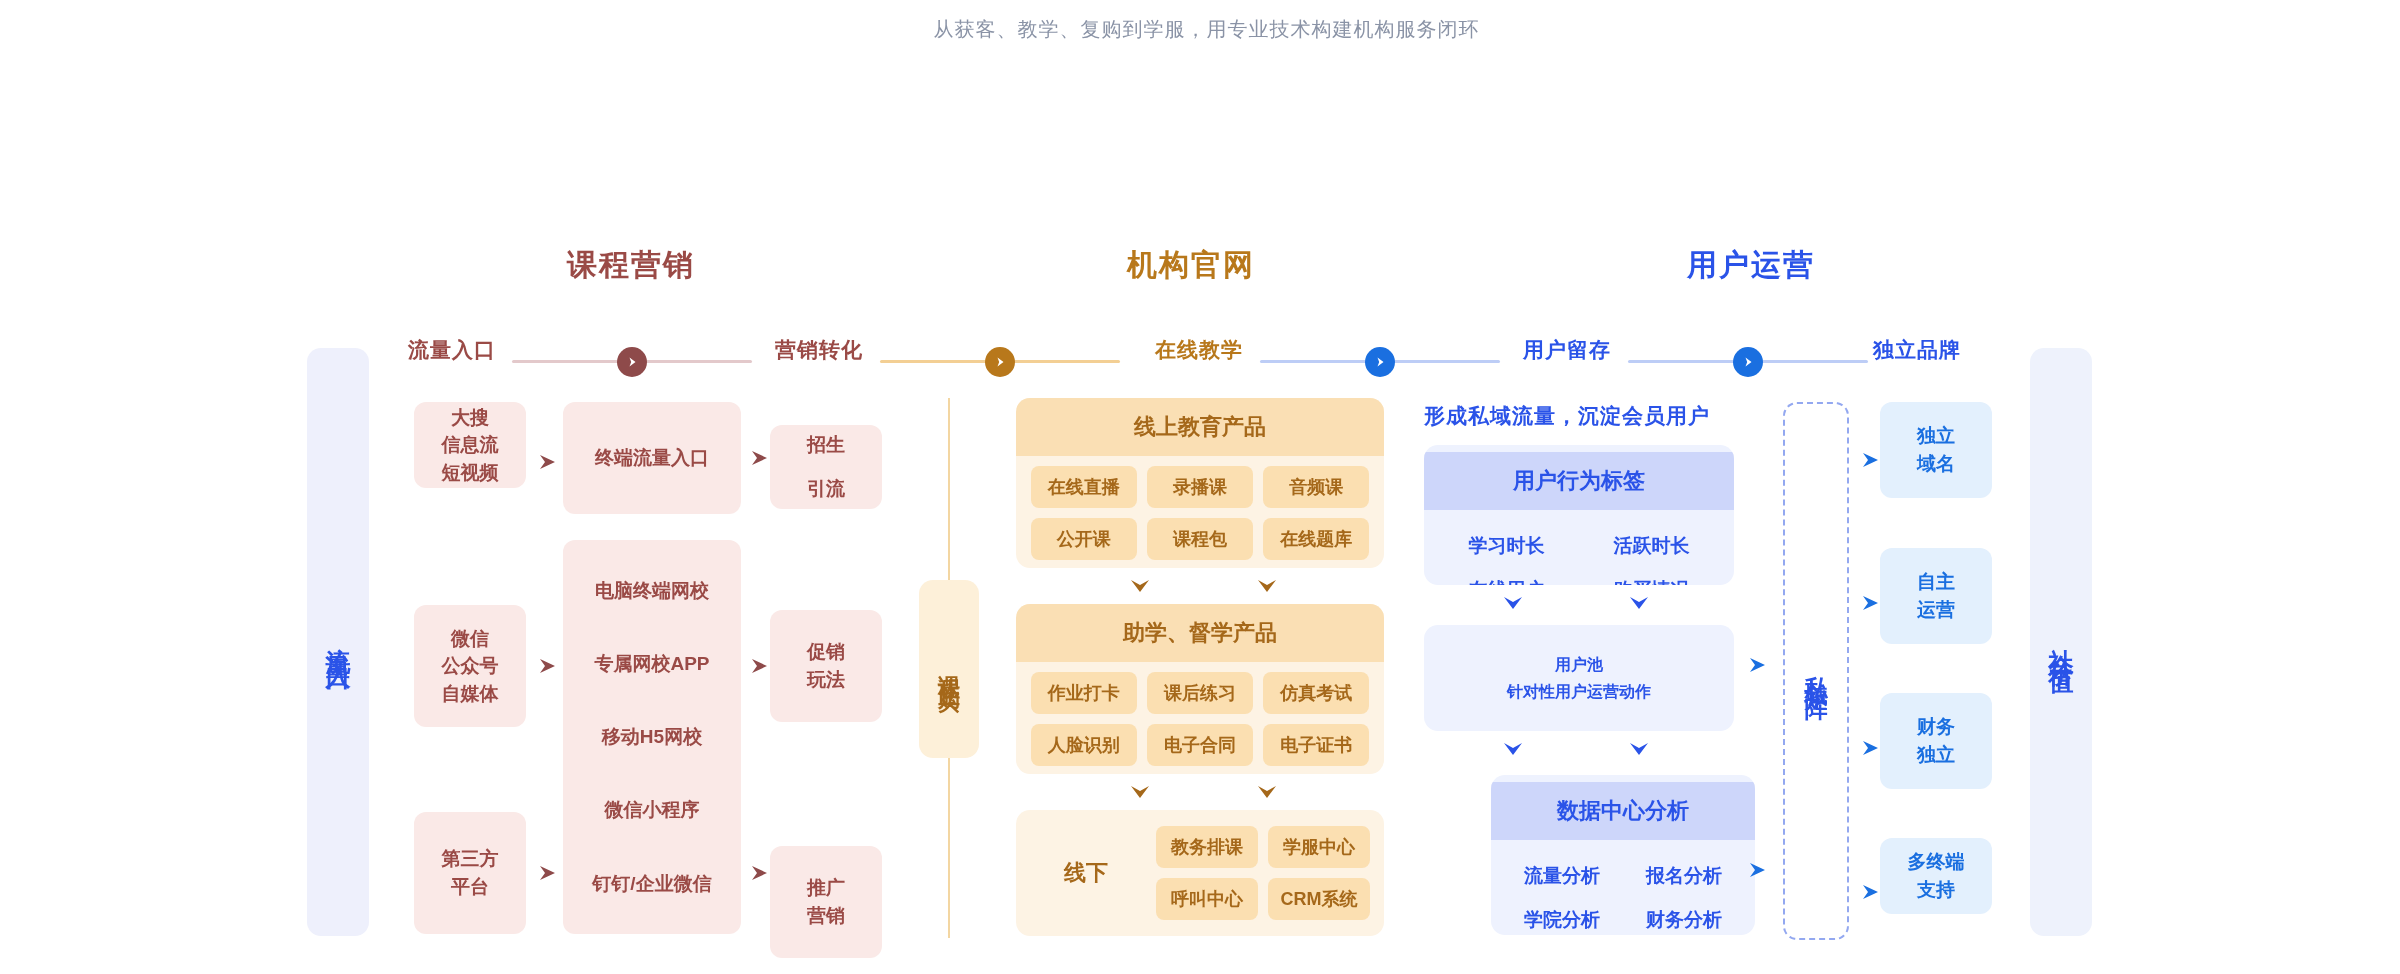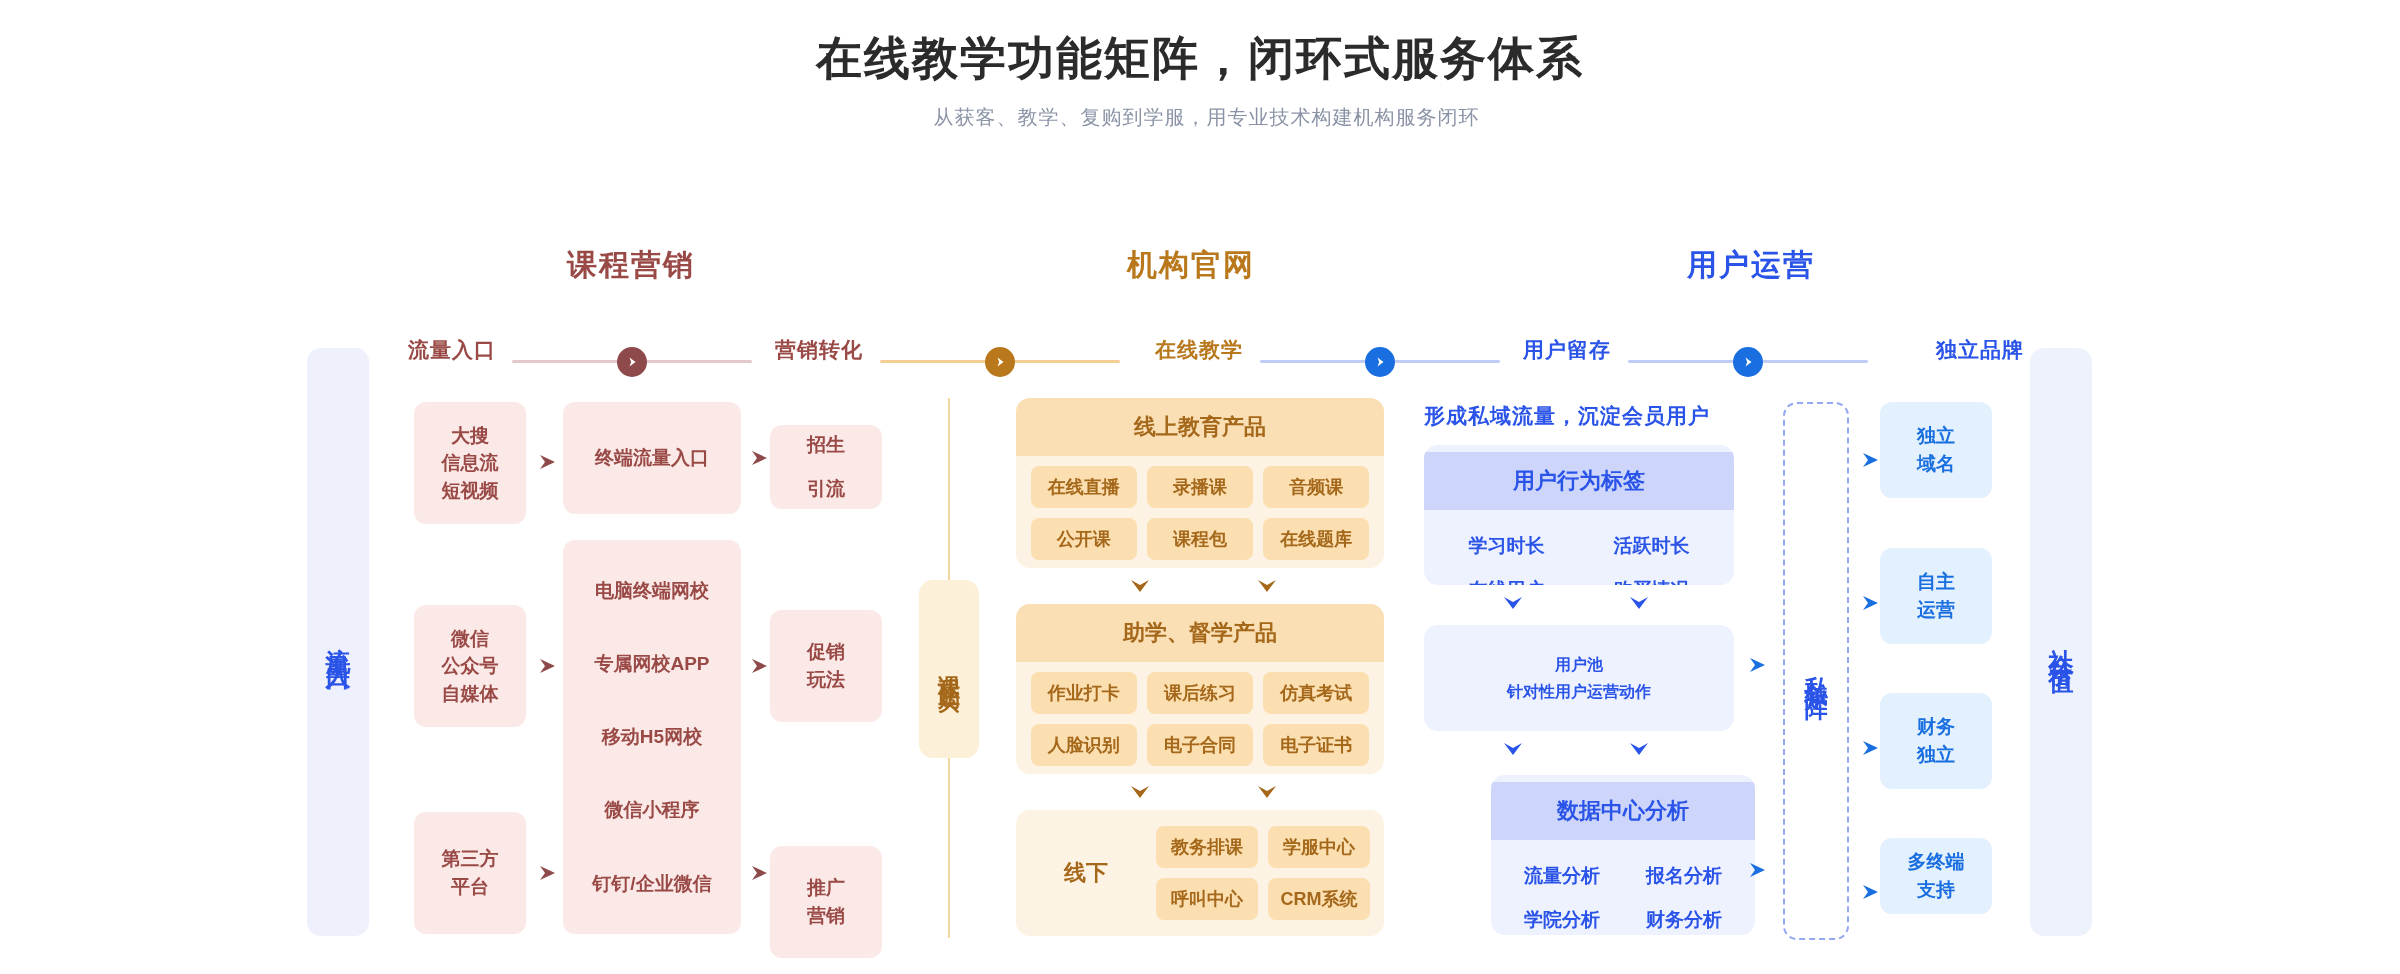--- a/index.html
+++ b/index.html
@@ -84,33 +84,32 @@
            display:flex;align-items:center;justify-content:center;}
   .dashbox span{writing-mode:vertical-rl;text-orientation:upright;font-size:23px;
                 font-weight:bold;color:#2a53e8;letter-spacing:7px;line-height:1;}
   
   .down{position:absolute;}
 </style>
 </head>
 <body>
 
 <div class="hdr">
-  <div class="title">在线教学功能矩阵，闭环式服务体系</div>
   <div class="subtitle">从获客、教学、复购到学服，用专业技术构建机构服务闭环</div>
 </div>
 
 <div class="sec-head" style="left:567px;top:245px;color:#9a4a46;">课程营销</div>
 <div class="sec-head" style="left:1127px;top:245px;color:#b8781b;">机构官网</div>
 <div class="sec-head" style="left:1687px;top:245px;color:#2a53e8;">用户运营</div>
 
 <div class="stage" style="left:408px;color:#9a4a46;">流量入口</div>
 <div class="stage" style="left:775px;color:#9a4a46;">营销转化</div>
 <div class="stage" style="left:1155px;color:#b8781b;">在线教学</div>
 <div class="stage" style="left:1523px;color:#2a53e8;">用户留存</div>
-<div class="stage" style="left:1936px;color:#2a53e8;">独立品牌</div>
+<div class="stage" style="left:1873px;color:#2a53e8;">独立品牌</div>
 
 <div class="conn" style="left:512px;width:240px;">
   <div class="ln" style="background:#e3c9cb;"></div>
   <div class="badge" style="background:#8e4a4a;">
     <svg width="14" height="14" viewBox="0 0 14 14">
         <path d="M4.5 2.5 L10.5 7 L4.5 11.5 L6.2 7 Z" fill="#ffffff"></path>
       </svg>
   </div>
 </div>
 <div class="conn" style="left:880px;width:240px;">
@@ -135,21 +134,21 @@
     <svg width="14" height="14" viewBox="0 0 14 14">
         <path d="M4.5 2.5 L10.5 7 L4.5 11.5 L6.2 7 Z" fill="#ffffff"></path>
       </svg>
   </div>
 </div>
 
 <div class="rail" style="left:307px;top:348px;width:62px;height:588px;background:#eef0fc;">
   <span style="color:#2a53e8;">流量入口</span>
 </div>
 
-<div class="card pink" style="left:414px;top:402px;width:112px;height:122px;align-items:center;">
+<div class="card pink" style="left:414px;top:402px;width:112px;height:86px;align-items:center;">
   <div>大搜</div>
   <div>信息流</div>
   <div>短视频</div>
 </div>
 <div class="card pink" style="left:414px;top:605px;width:112px;height:122px;">
   <div>微信</div>
   <div>公众号</div>
   <div>自媒体</div>
 </div>
 <div class="card pink" style="left:414px;top:812px;width:112px;height:122px;">

